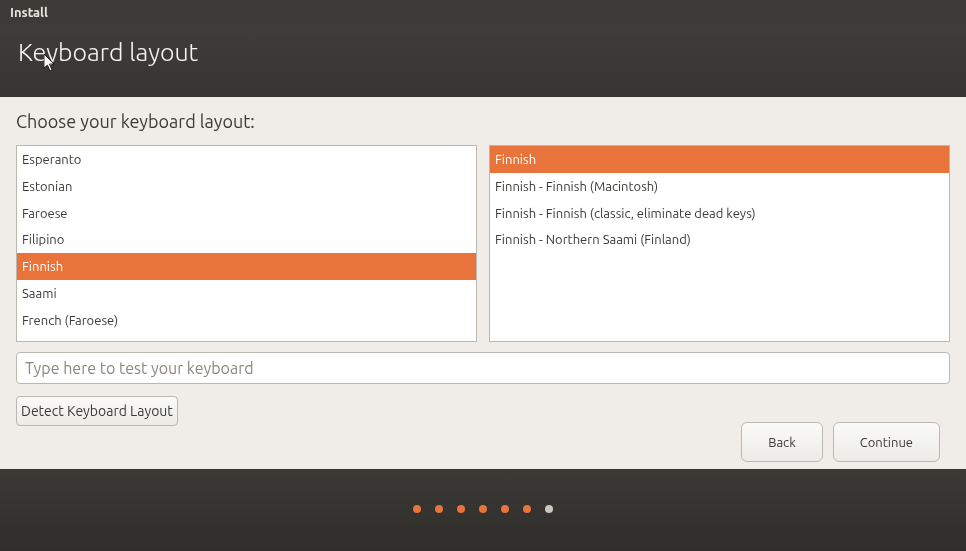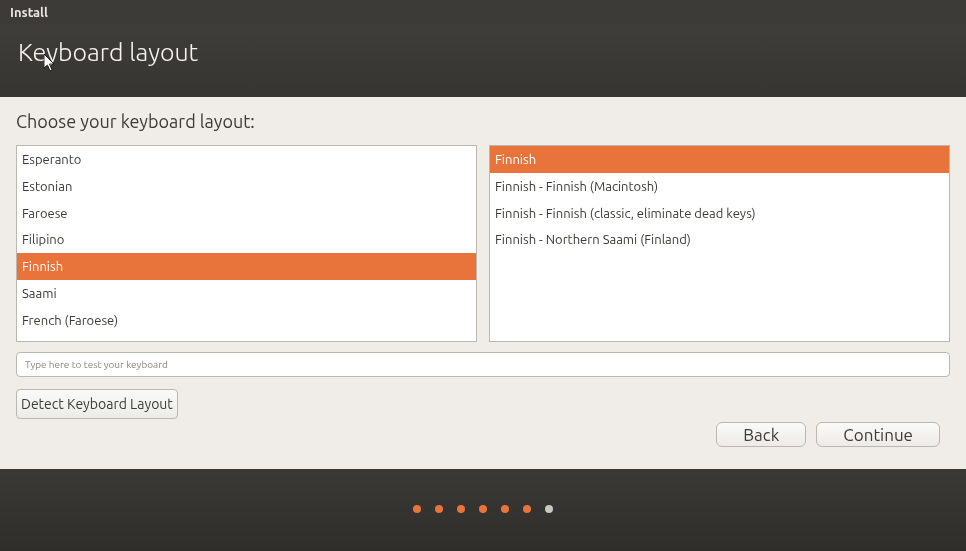--- a/index.html
+++ b/index.html
@@ -73,21 +73,21 @@
     .list-item.selected {
       background: #e8743b;
       color: #fff;
     }
     .test-input {
       width: 100%;
       margin-top: 10px;
       padding: 6px 8px;
       border: 1px solid #bbb7b1;
       border-radius: 4px;
-      font-size: 10px;
+      font-size: 16px;
       color: #3c3b37;
       background: #fff;
       font-family: inherit;
     }
     .test-input::placeholder { color: #8c8781; }
     .detect-btn {
       margin-top: 12px;
       padding: 6px 4px;
       border: 1px solid #bbb7b1;
       border-radius: 4px;
@@ -98,26 +98,26 @@
       font-family: inherit;
     }
     .actions {
       position: absolute;
       right: 26px;
       top: 422px;
       display: flex;
       gap: 10px;
     }
     .nav-btn {
-      padding: 2px 26px;
+      padding: 12px 26px;
       border: 1px solid #bbb7b1;
       border-radius: 6px;
       background: linear-gradient(to bottom, #fafaf8, #ecebe7);
       color: #3c3b37;
-      font-size: 17px;
+      font-size: 13px;
       cursor: pointer;
       font-family: inherit;
     }
     .footer {
       position: absolute;
       bottom: 0;
       left: 0;
       right: 0;
       height: 82px;
       background: linear-gradient(to bottom, #3a3935, #2f2e2a);

